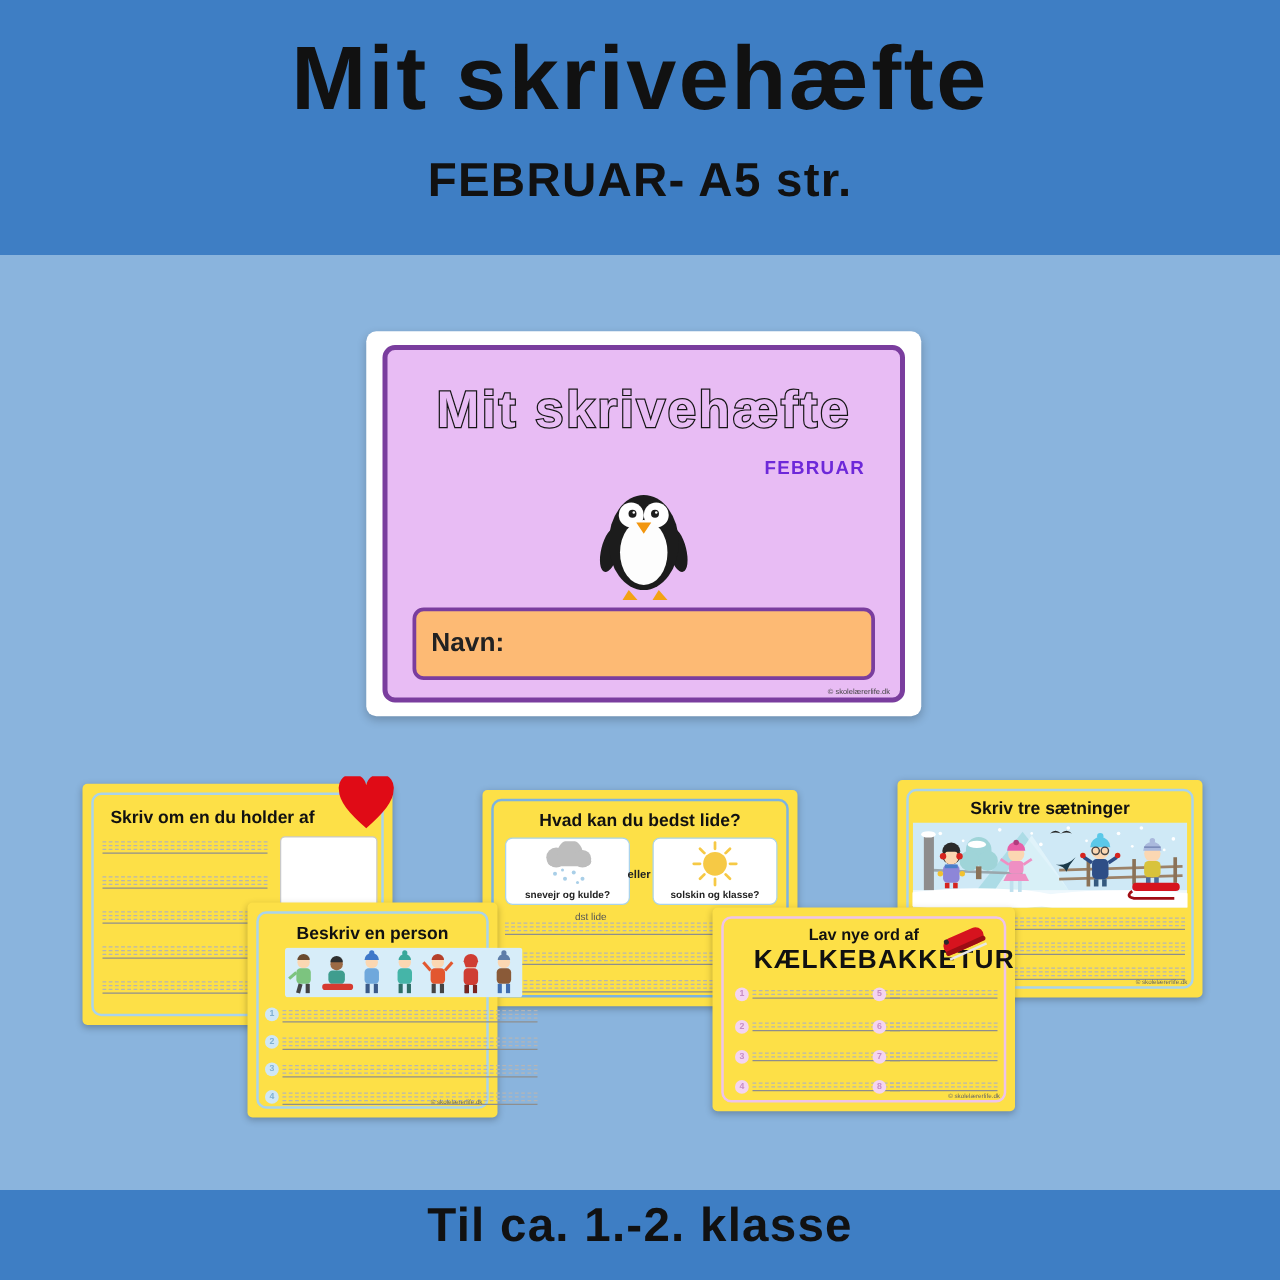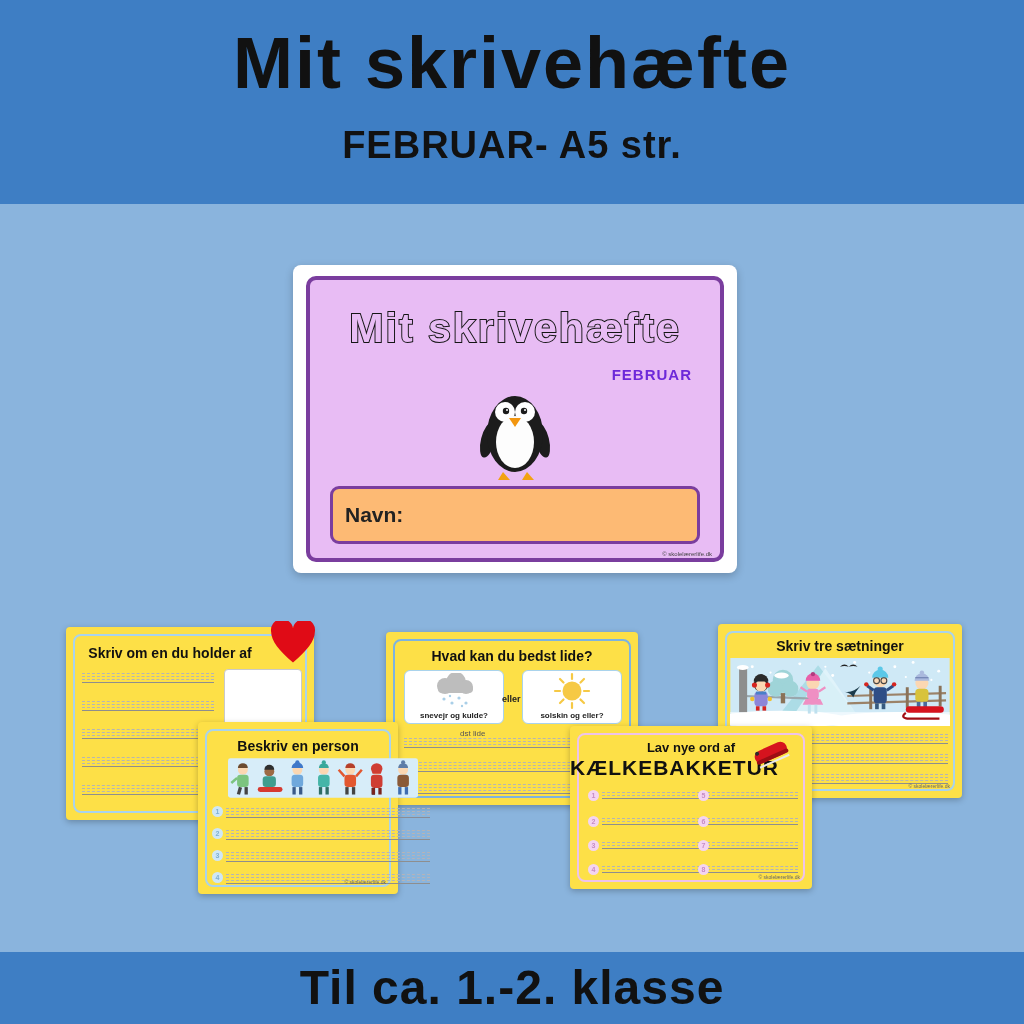--- a/index.html
+++ b/index.html
@@ -6,21 +6,21 @@
   html,body { width:1024px; height:1024px; }
   body { font-family:"Liberation Sans", sans-serif; background:#8ab4dd; overflow:hidden; }
   .canvas { position:relative; width:1024px; height:1024px; background:#8ab4dd; }
 
   
   .banner { position:absolute; left:0; width:1024px; background:#3e7ec4; color:#111; text-align:center; }
   .banner.top { top:0; height:204px; }
   .banner.bottom { top:952px; height:72px; }
   .banner.top h1 { font-size:72px; font-weight:bold; letter-spacing:2px; padding-top:22px; }
   .banner.top .sub { font-size:38px; font-weight:bold; letter-spacing:1px; margin-top:20px; }
-  .banner.bottom .ftxt { font-size:48px; font-weight:bold; letter-spacing:1px; padding-top:8px; }
+  .banner.bottom .ftxt { font-size:38px; font-weight:bold; letter-spacing:1px; padding-top:8px; }
 
   
   .cover { position:absolute; left:293px; top:265px; width:444px; height:308px;
            background:#fff; border-radius:8px; box-shadow:0 3px 8px rgba(0,0,0,.22); }
   .cover-inner { position:absolute; left:13px; top:11px; right:13px; bottom:11px;
            background:#e8bcf4; border:4px solid #7a3d9e; border-radius:10px; }
   .cover-title-svg { position:absolute; left:0; top:18px; width:100%; height:62px; }
   .cover-month { position:absolute; right:28px; top:86px; font-size:15px; font-weight:bold; letter-spacing:1px; color:#6d28d9; }
   .penguin { position:absolute; left:50%; top:102px; transform:translateX(-50%); }
   .navn-box { position:absolute; left:20px; right:20px; bottom:14px; height:58px;
@@ -63,21 +63,21 @@
   #pE { left:718px; top:624px; width:244px; height:174px; z-index:1; }
   #pE h2 { top:14px; }
   #pE .scene { position:absolute; left:12px; top:34px; }
   
   #pB { left:198px; top:722px; width:200px; height:172px; z-index:3; }
   #pB h2 { top:16px; }
   #pB .kids { position:absolute; left:30px; top:36px; }
   
   #pD { left:570px; top:726px; width:242px; height:163px; z-index:3; }
   #pD .t1 { position:absolute; width:100%; text-align:center; top:14px; font-size:13px; font-weight:bold; color:#111; }
-  #pD .t2 { position:absolute; width:100%; text-align:left; top:30px; font-size:21px; font-weight:bold; letter-spacing:1px; color:#111; }
+  #pD .t2 { position:absolute; width:100%; text-align:right; top:30px; font-size:21px; font-weight:bold; letter-spacing:1px; color:#111; }
   #pD .sled { position:absolute; right:20px; top:10px; }
 </style>
 </head>
 <body>
 
 <div class="canvas">
 
   <header class="banner top">
     <h1>Mit skrivehæfte</h1>
     <div class="sub">FEBRUAR- A5 str.</div>
@@ -176,21 +176,21 @@
             <line x1="20" y1="31" x2="20" y2="36"></line>
           <line x1="3" y1="19" x2="8" y2="19"></line>
             <line x1="32" y1="19" x2="37" y2="19"></line>
           <line x1="8" y1="7" x2="11.5" y2="10.5"></line>
             <line x1="28.5" y1="27.5" x2="32" y2="31"></line>
           <line x1="8" y1="31" x2="11.5" y2="27.5"></line>
             <line x1="28.5" y1="10.5" x2="32" y2="7"></line>
         </g>
         <circle cx="20" cy="19" r="9.5" fill="#f6c945"></circle>
       </svg>
-      <div class="cap">solskin og eller?</div>
+      <div class="cap">solskin og klasse?</div>
     </div>
     <div class="lg" style="left:18px; top:106px; width:216px;">
       <span class="fragment">dst lide</span>
       <i></i>
         <i></i>
         <i></i>
         <i></i>
     </div>
     <div class="lg" style="left:18px; top:130px; width:216px;">
         <i></i>

